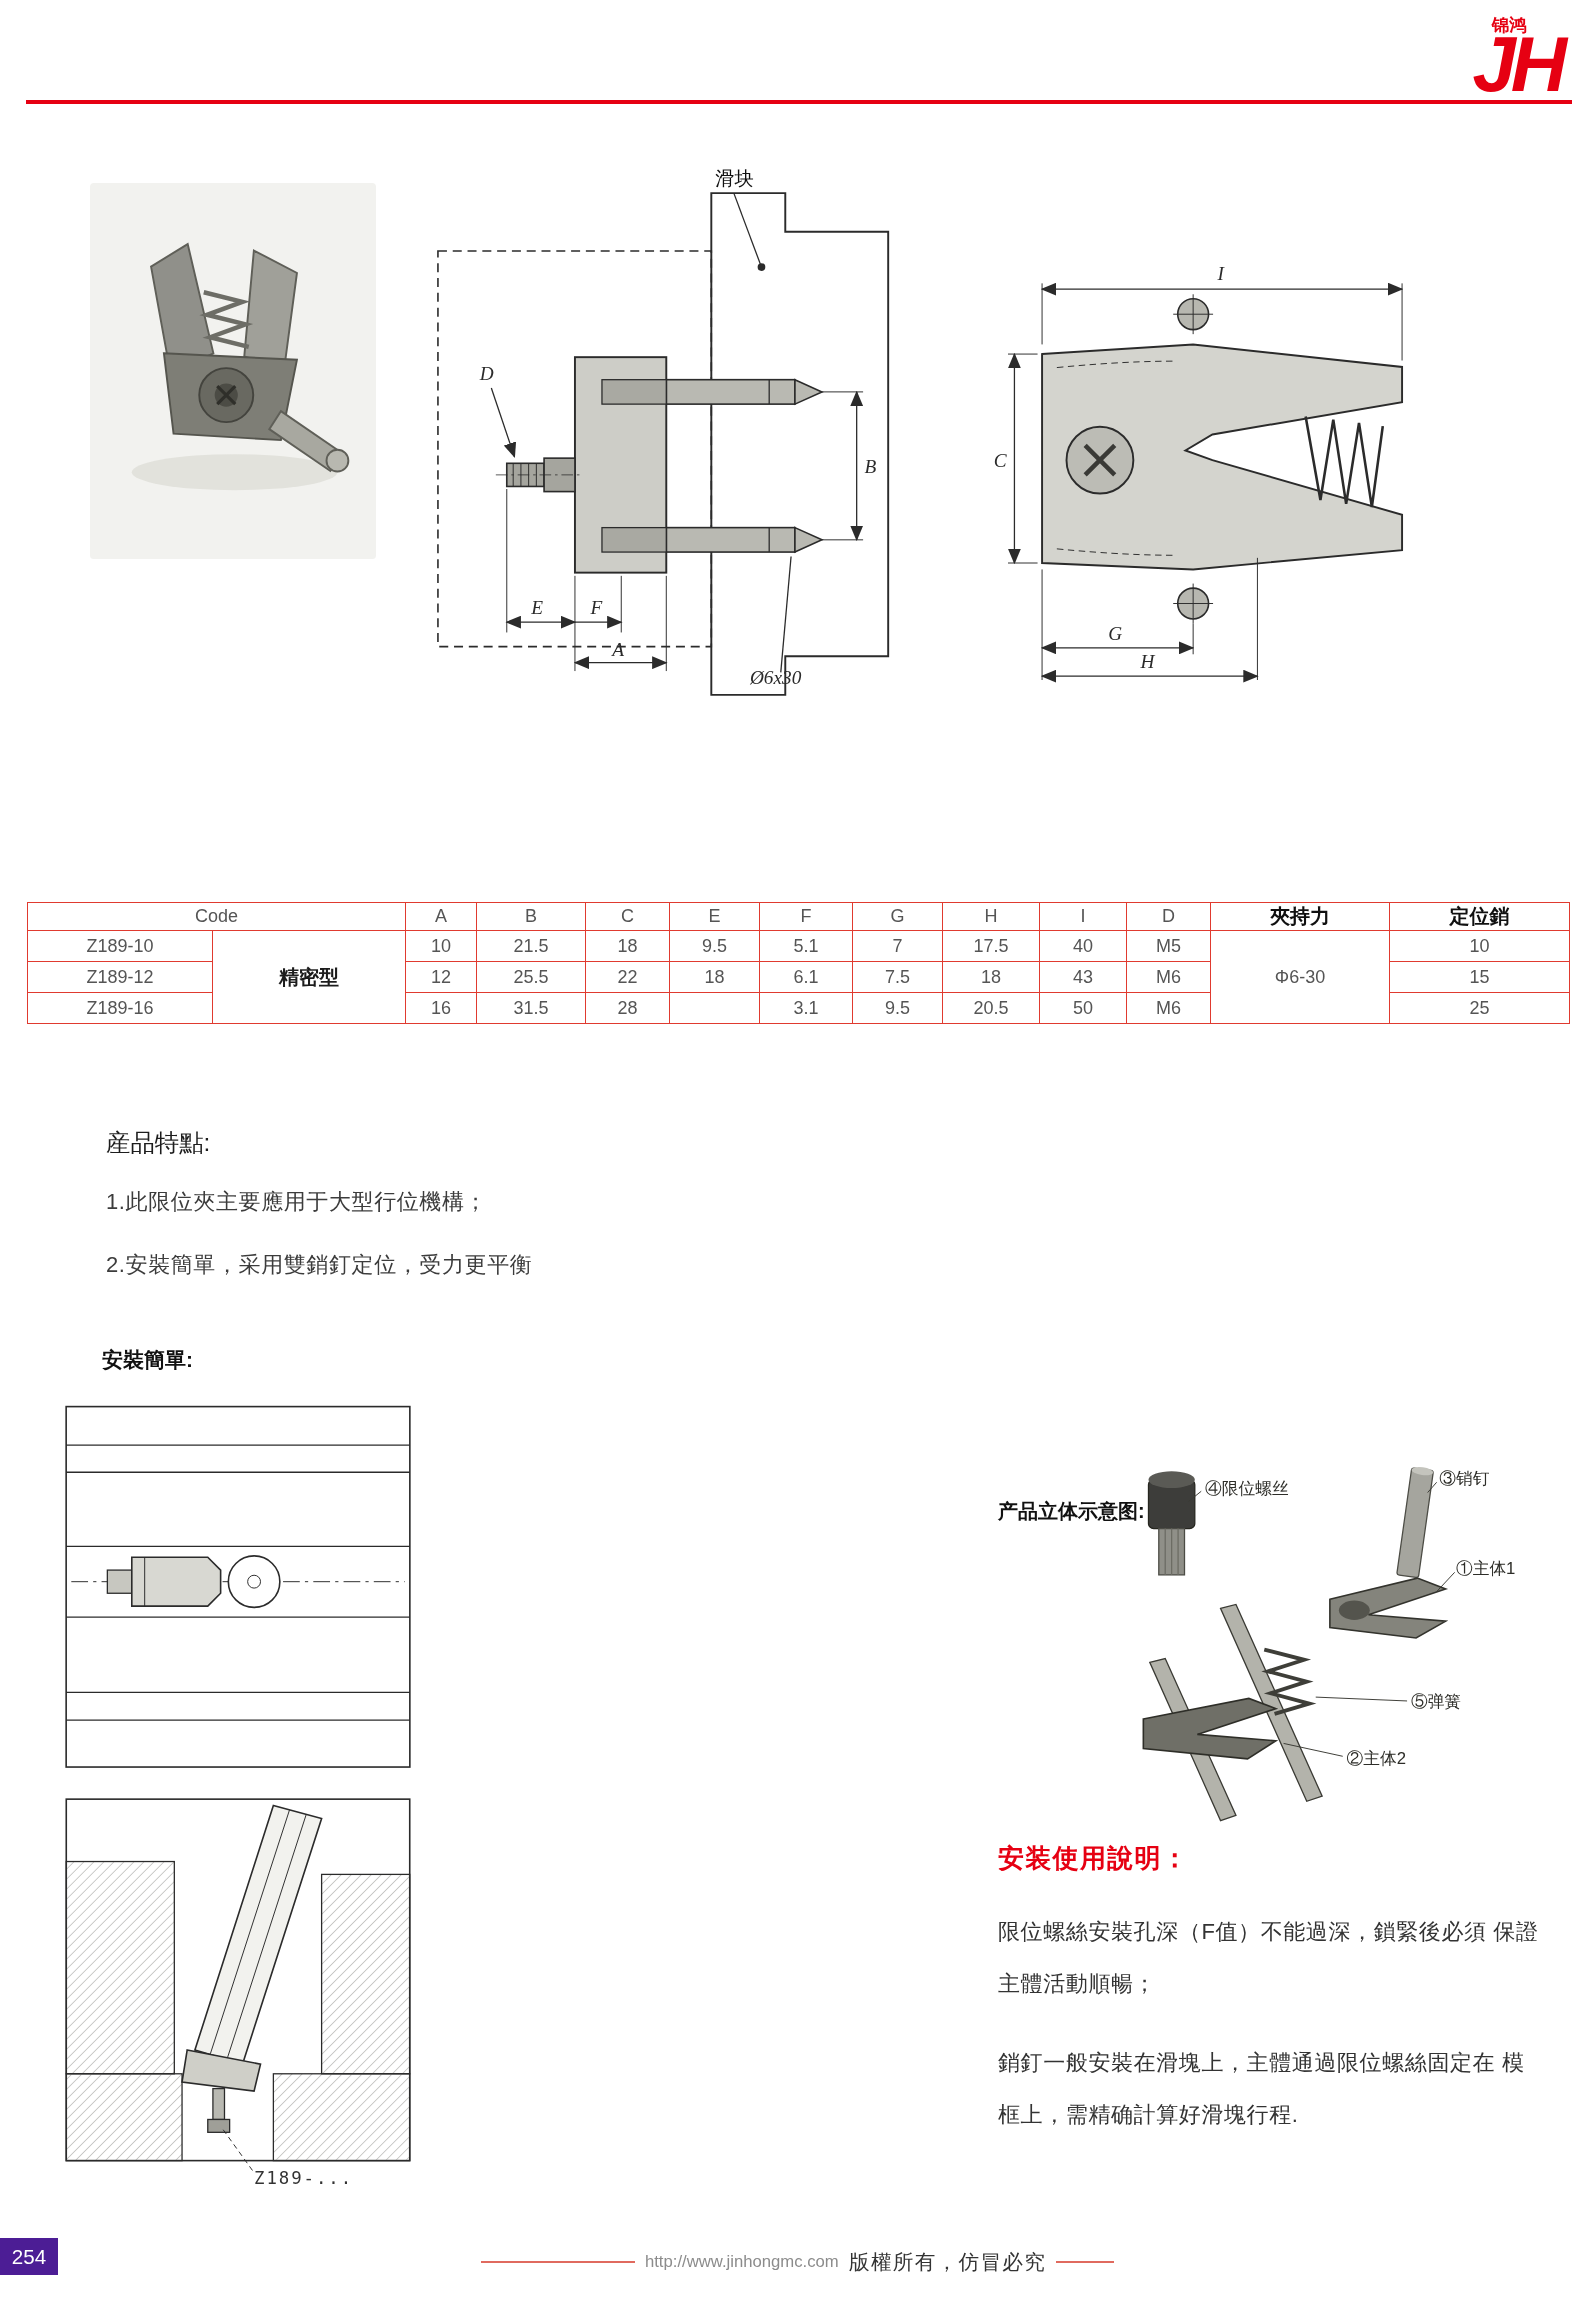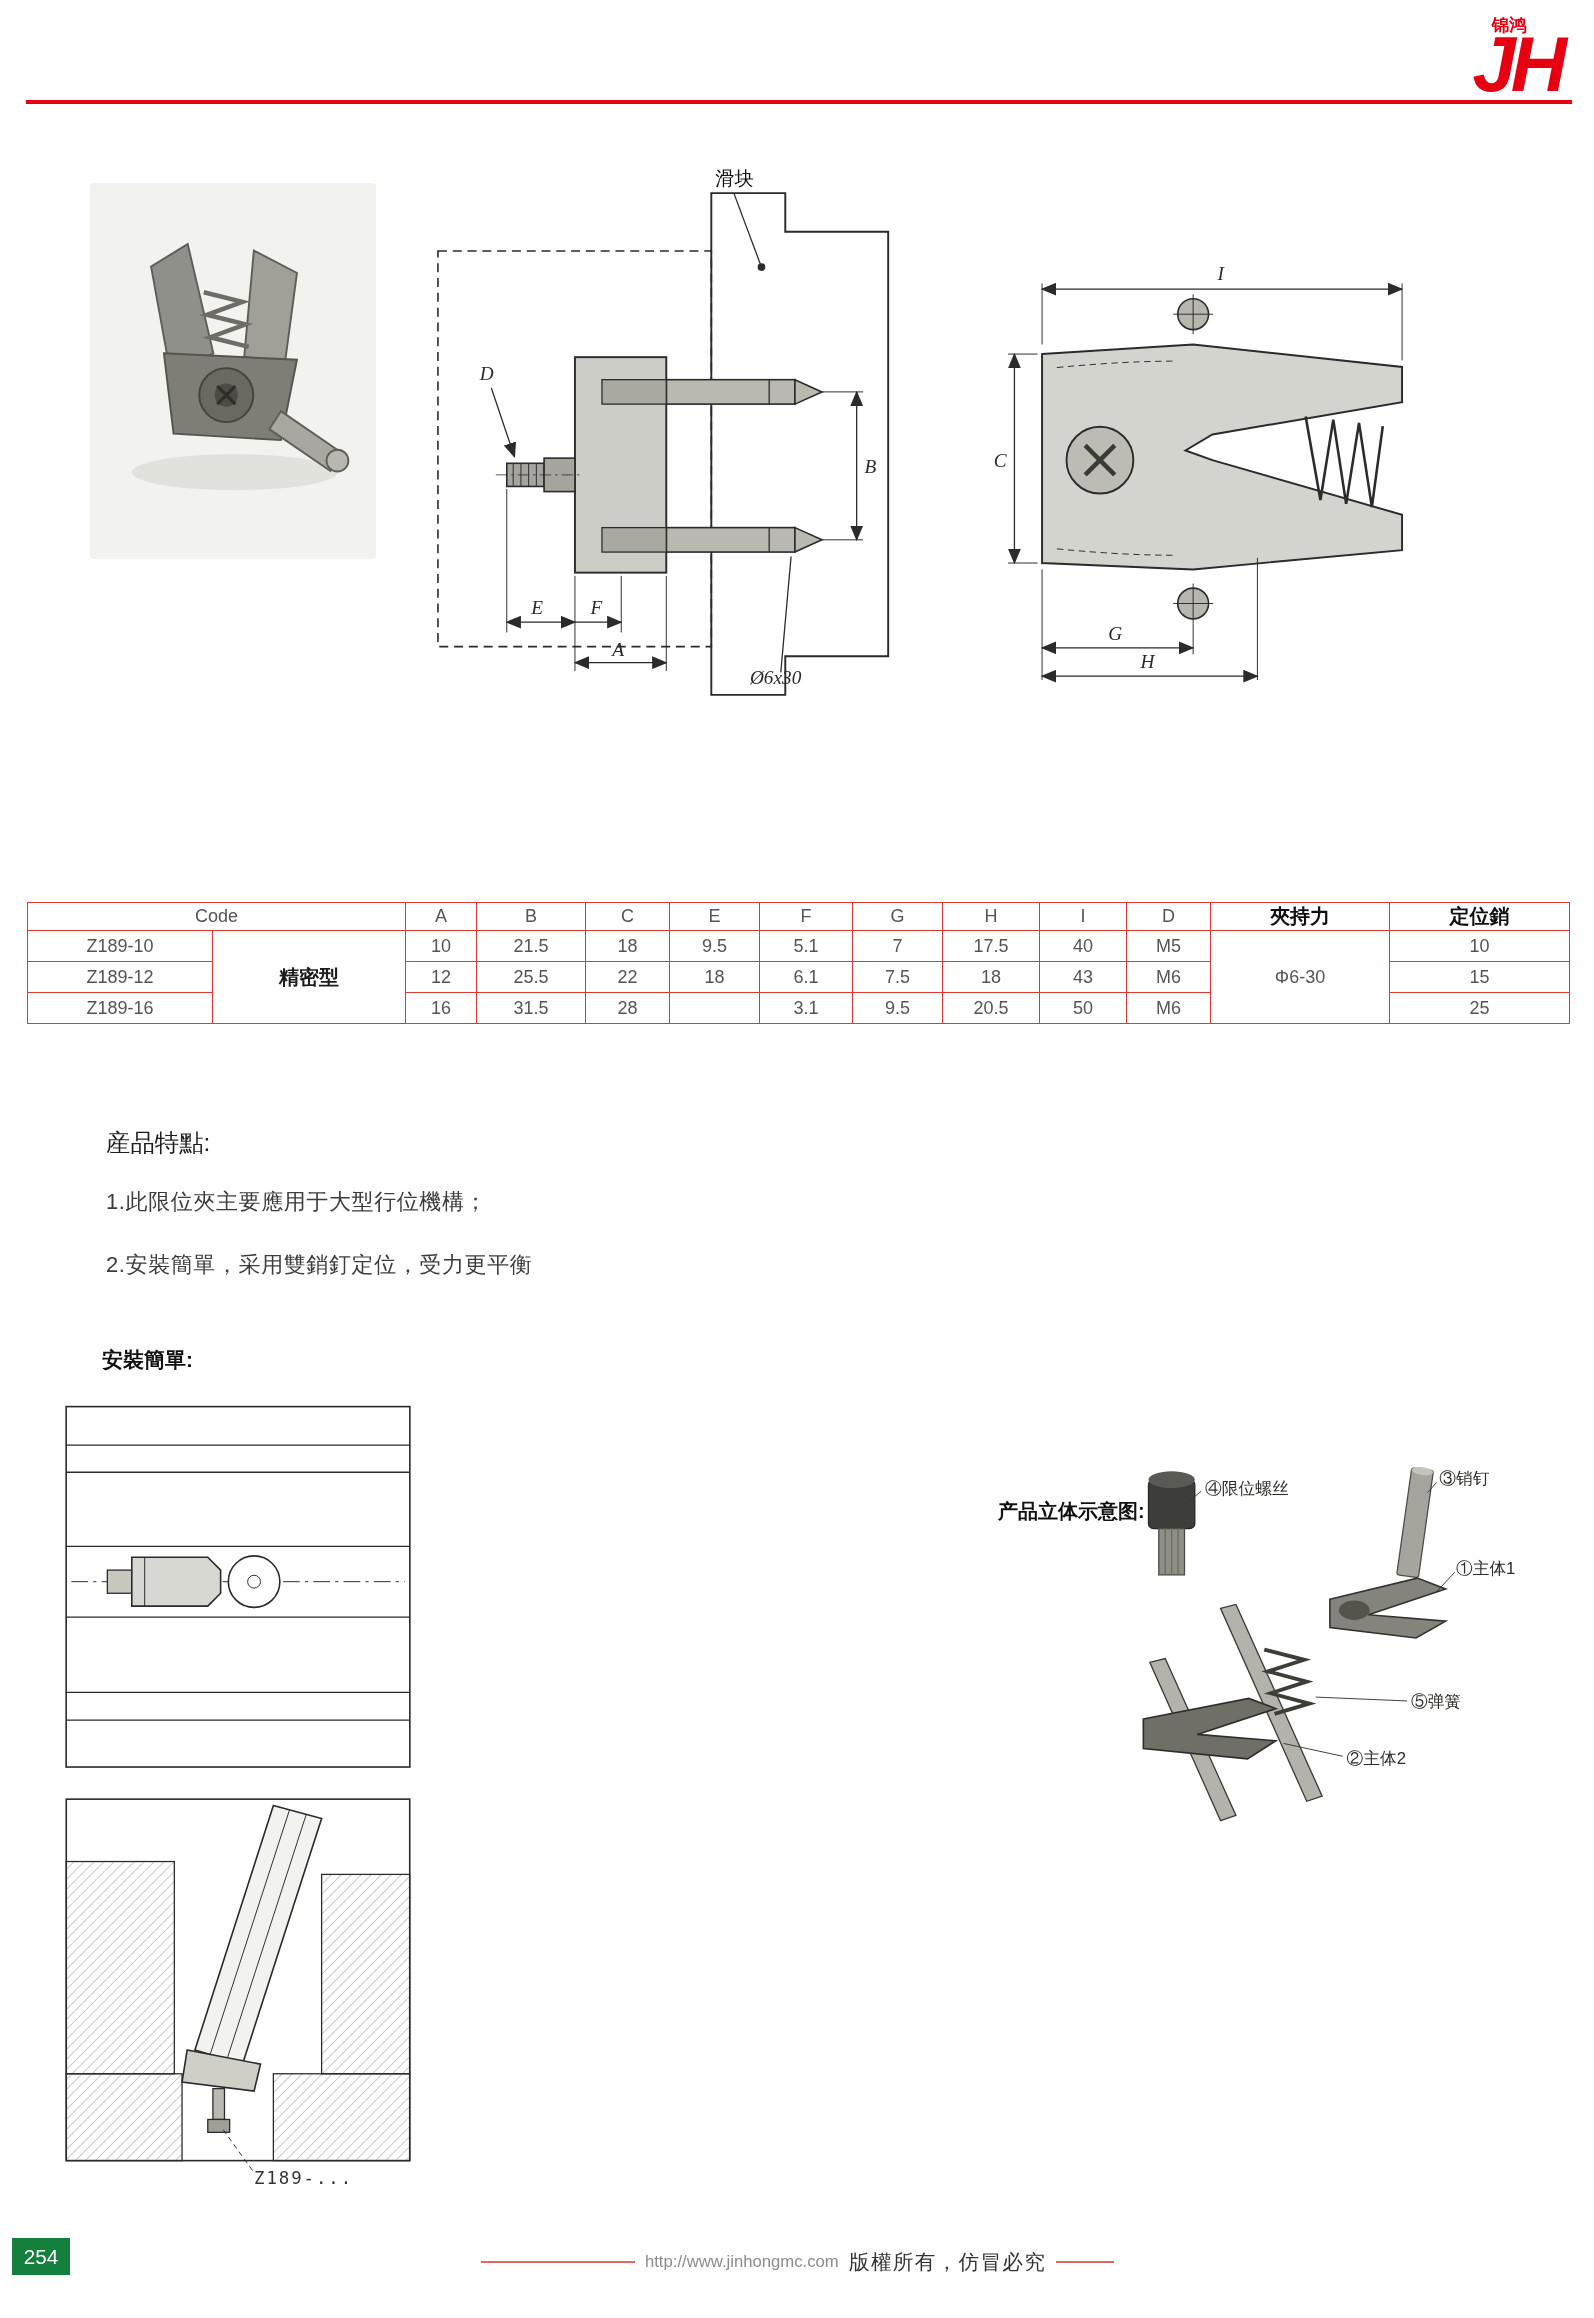--- a/index.html
+++ b/index.html
@@ -52,22 +52,22 @@
   
   .exploded-title { position:absolute; left:998px; top:1498px; font-size:20px; font-weight:bold; color:#111; }
   .exploded-svg { position:absolute; left:1052px; top:1446px; width:476px; height:380px; }
 
   
   .instructions { position:absolute; left:998px; top:1841px; width:544px; }
   .instructions-title { color:#e60012; font-size:26px; font-weight:bold; margin-bottom:30px; letter-spacing:1.3px; }
   .instructions p { font-size:22px; color:#333; line-height:2.35; margin:0 0 28px 0; letter-spacing:0.6px; }
 
   
-  .page-num { position:absolute; left:0; top:2238px; width:58px; height:37px; background:#15803d;
-              color:#fff; font-size:20.6px; display:flex; align-items:center; justify-content:center;margin-left:12px; }
+  .page-num { position:absolute; left:0; top:2238px; width:58px; height:37px; background:#4c1d95;
+              color:#fff; font-size:20.6px; display:flex; align-items:center; justify-content:center; }
   .footer { position:absolute; left:0; right:0; top:2248px; display:flex; justify-content:center;
             align-items:center; gap:10.3px; }
   .f-line { height:1.9px; background:#e06a5f; display:inline-block; }
   .f-line.left { width:154px; } .f-line.right { width:58px; }
   .f-url { color:#8c8c8c; font-size:16.7px; }
   .f-text { color:#333; font-size:20.6px; letter-spacing:1.3px; }
 </style>
 </head>
 <body>
 
@@ -338,20 +338,25 @@
       <line x1="552" y1="396" x2="410" y2="390"></line>
       <line x1="452" y1="482" x2="360" y2="462"></line>
     </g>
     <text class="callout" x="238" y="74">④限位螺丝</text>
     <text class="callout" x="602" y="58">③销钉</text>
     <text class="callout" x="628" y="198">①主体1</text>
     <text class="callout" x="558" y="406">⑤弹簧</text>
     <text class="callout" x="458" y="494">②主体2</text>
   </svg>
 
+  <div class="instructions">
+    <div class="instructions-title">安装使用說明：</div>
+    <p>限位螺絲安裝孔深（F值）不能過深，鎖緊後必須 保證主體活動順暢；</p>
+    <p>銷釘一般安裝在滑塊上，主體通過限位螺絲固定在 模框上，需精确計算好滑塊行程.</p>
+  </div>
 
   <div class="page-num">254</div>
   <div class="footer">
     <span class="f-line left"></span>
     <span class="f-url">http://www.jinhongmc.com</span>
     <span class="f-text">版權所有，仿冒必究</span>
     <span class="f-line right"></span>
   </div>
 
 </div>

